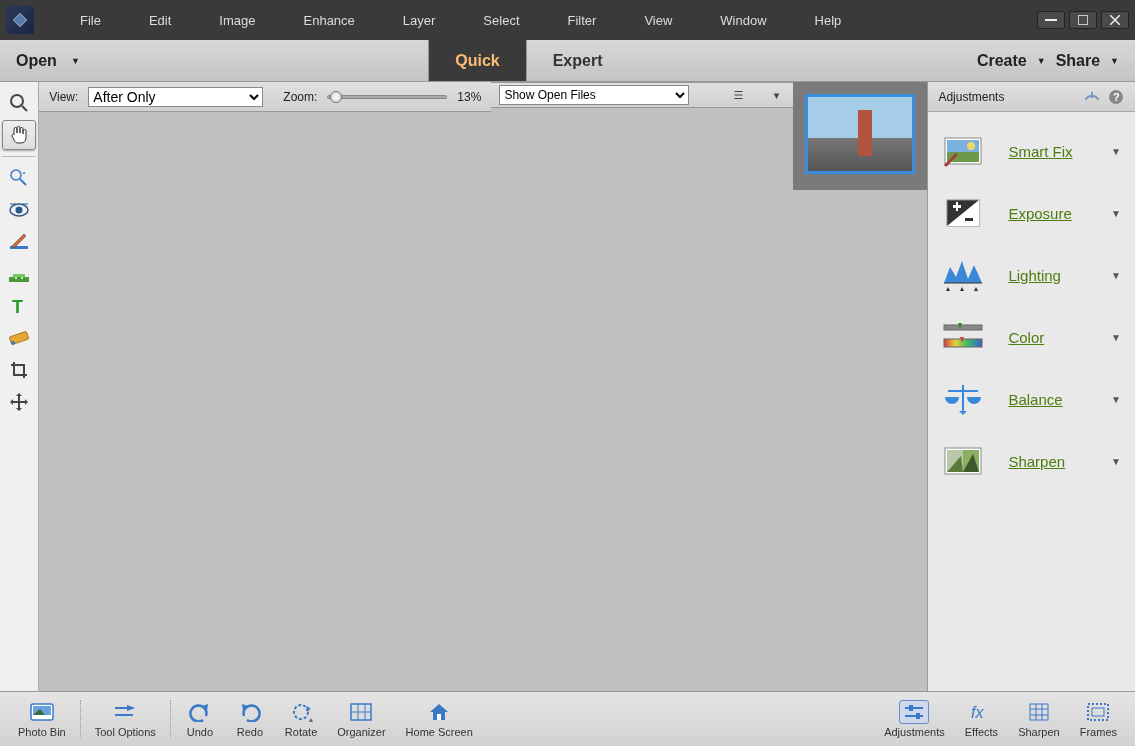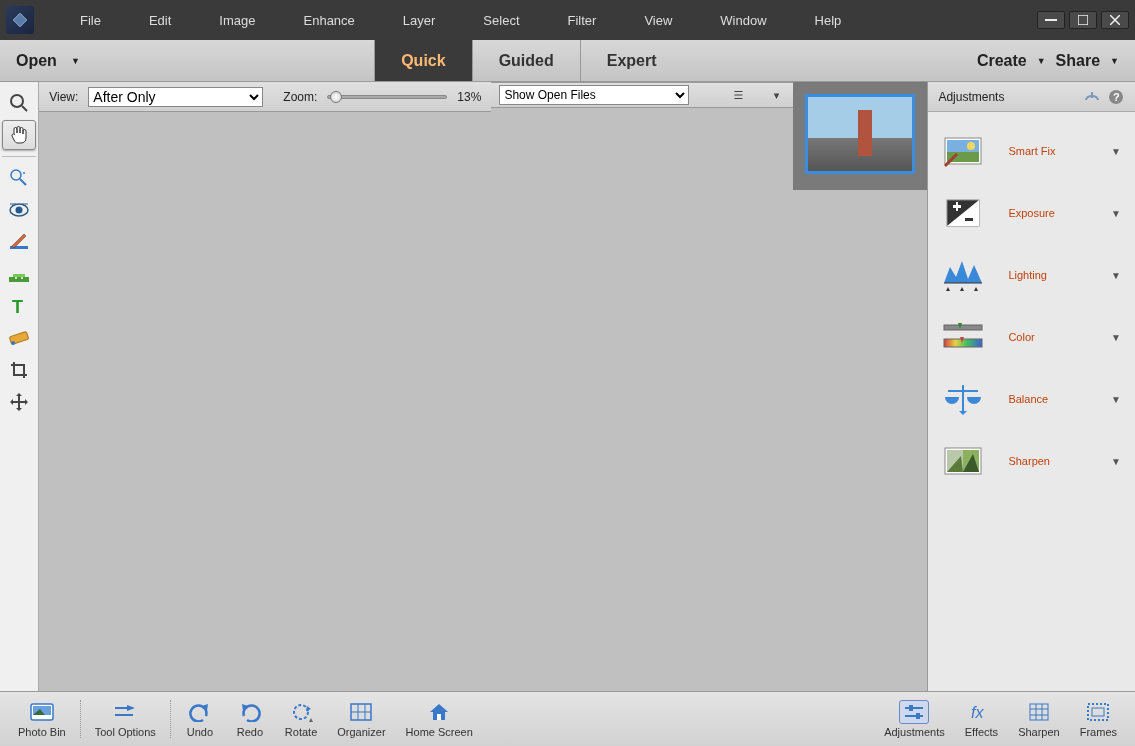--- a/index.html
+++ b/index.html
@@ -69,21 +69,21 @@
 .bin .thumb .tw { position:absolute; left:48%; top:18%; width:14px; height:62%; background:#b0533f; }
 
 
 .rightpanel { width:266px; background:#e9e9e9; border-left:1px solid #999; display:flex; flex-direction:column; }
 .rphead { height:30px; background:linear-gradient(#e0e0e0,#d0d0d0); border-bottom:1px solid #aaa; display:flex; align-items:center; padding:0 10px; font-size:12px; }
 .rphead .spacer { flex:1; }
 .rphead .hicon { width:18px; height:18px; margin-left:6px; display:flex; align-items:center; justify-content:center; color:#666; }
 .adjlist { padding:8px 0; }
 .adjitem { display:flex; align-items:center; height:62px; padding:0 14px; gap:24px; }
 .adjitem .aicon { width:42px; height:38px; display:flex; align-items:center; justify-content:center; }
-.adjitem .alabel { flex:1; font-size:11px; color:#c2410c; }
+.adjitem .alabel { flex:1; font-size:15px; color:#4d7c0f;text-decoration:underline; }
 .adjitem .achev { font-size:10px; color:#555; }
 
 
 .bottombar { height:55px; background:linear-gradient(#e4e4e4,#d2d2d2); border-top:1px solid #999; display:flex; align-items:center; padding:0 8px; }
 .bbtn { display:flex; flex-direction:column; align-items:center; justify-content:center; padding:0 10px; gap:2px; font-size:11px; color:#333; height:100%; }
 .bbtn.active .bicon-box { background:#cfd9ee; border:1px solid #6a8ac9; border-radius:3px; }
 .bicon-box { width:30px; height:24px; display:flex; align-items:center; justify-content:center; }
 .bottombar .vsep { width:1px; height:38px; border-left:1px dotted #999; margin:0 4px; }
 .bottombar .spacer { flex:1; }
 
@@ -129,21 +129,20 @@
   </div>
 </div>
 
 <div class="modebar">
   <div class="open">
     <span>Open</span>
     <span class="caret">▼</span>
   </div>
   <div class="midspacer"></div>
   <div class="tab active">Quick</div>
-  <div class="tab">Guided</div>
   <div class="tab">Expert</div>
   <div class="midspacer"></div>
   <div class="right">
     <div class="rbtn">
       <span>Create</span>
         <span class="caret">▼</span>
     </div>
     <div class="rbtn">
       <span>Share</span>
         <span class="caret">▼</span>

